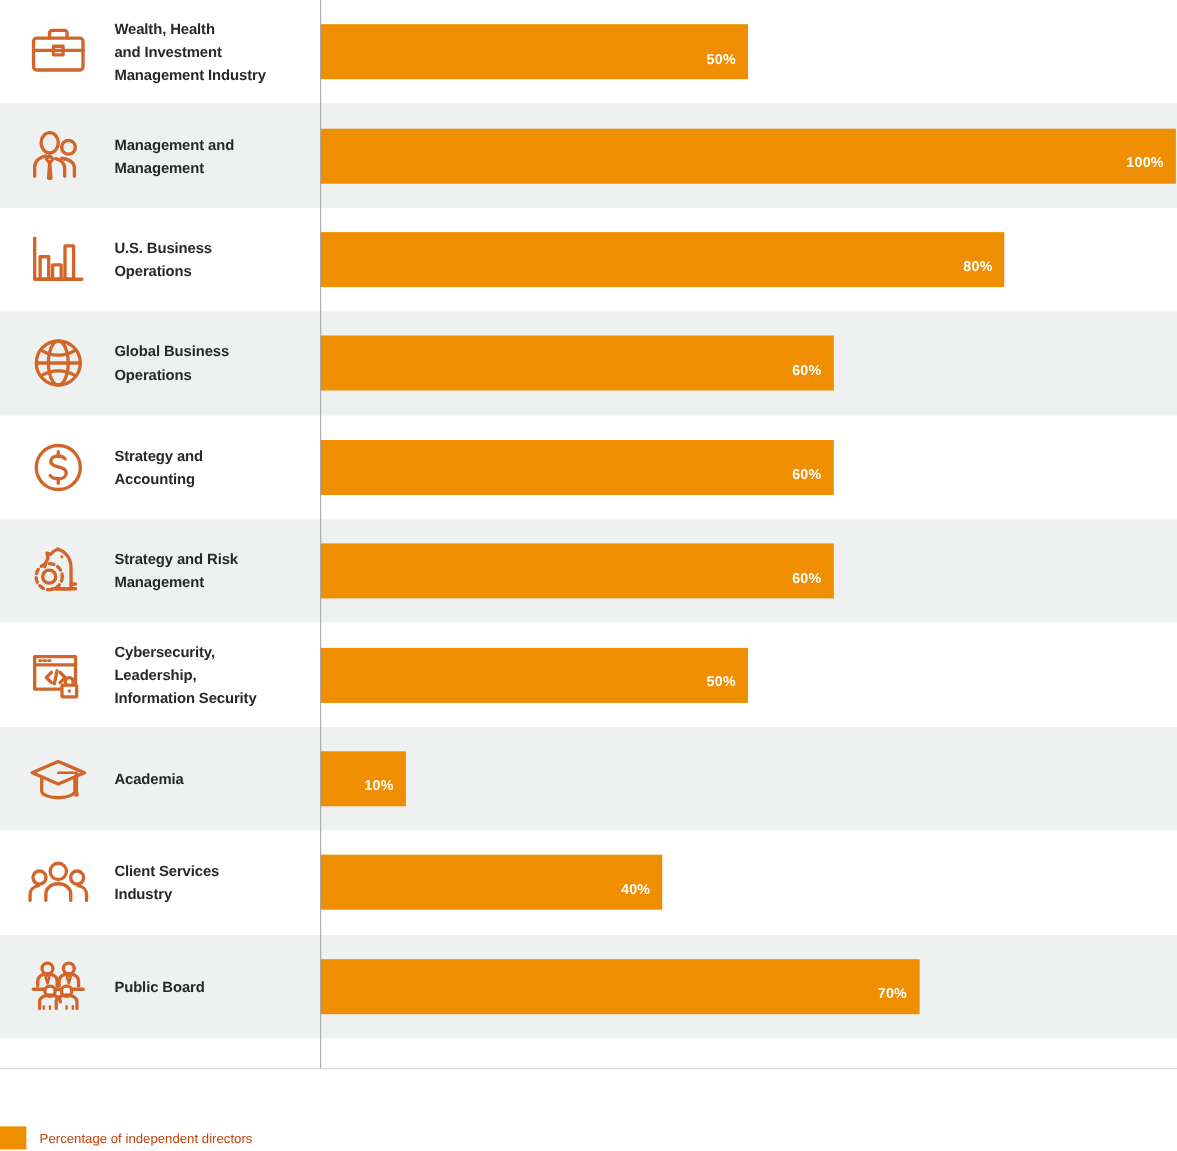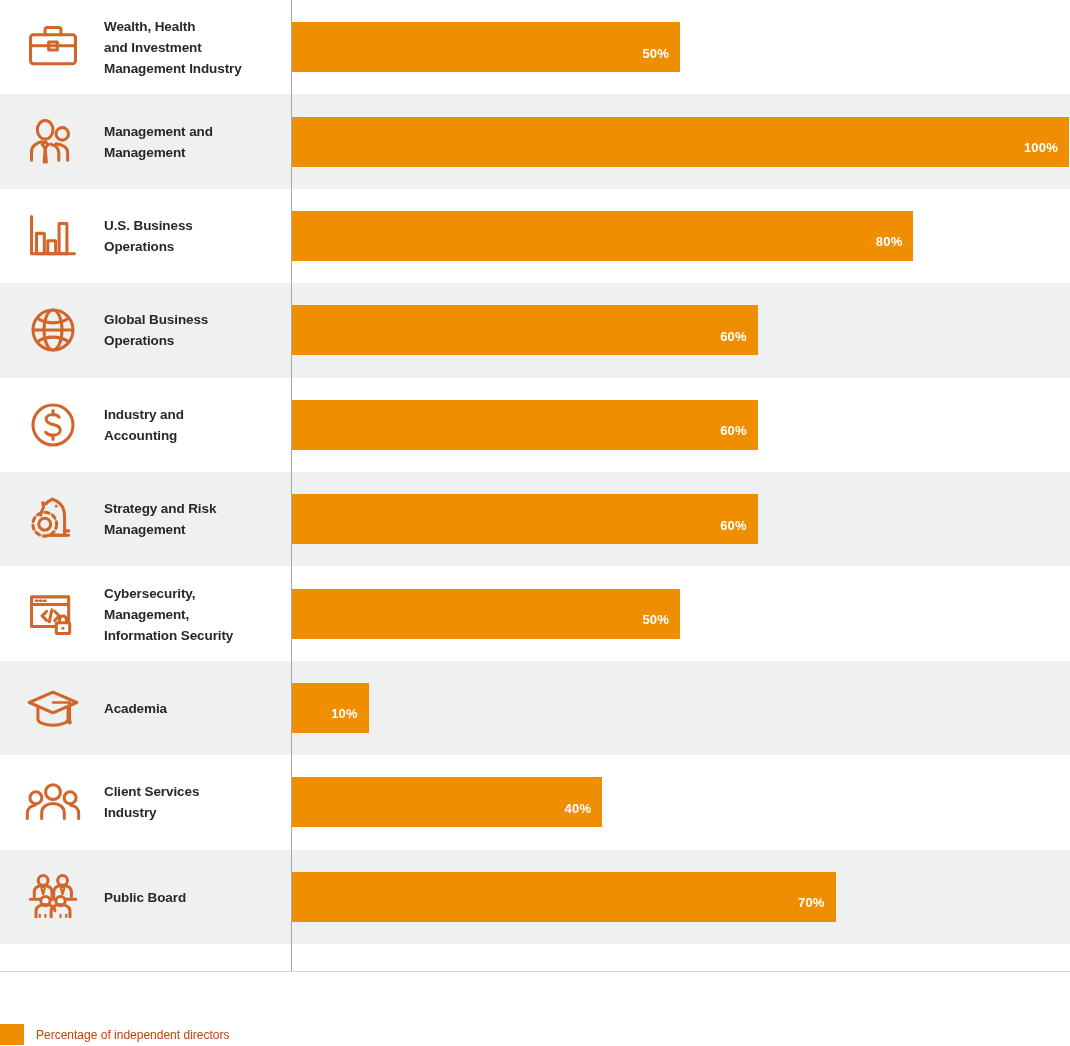--- a/index.html
+++ b/index.html
@@ -228,21 +228,21 @@
       <div class="row odd">
         <div class="row-icon">
           <svg viewBox="0 0 40 40">
             <circle cx="20" cy="20" r="13.8" style="fill:none;stroke:#d2662a;stroke-width:2.1;stroke-linecap:round;stroke-linejoin:round"></circle>
             <path d="M24.3 14.6c-1.1-1.2-2.6-1.8-4.4-1.8-2.6 0-4.6 1.3-4.6 3.3 0 2.1 1.8 2.9 4.6 3.5 3 .6 5.1 1.5 5.1 3.8 0 2.2-2.2 3.7-5.1 3.7-2.1 0-3.9-.7-5-2.1" style="fill:none;stroke:#d2662a;stroke-width:2.1;stroke-linecap:round;stroke-linejoin:round"></path>
             <path d="M20 10.1v3" style="fill:none;stroke:#d2662a;stroke-width:2.1;stroke-linecap:round;stroke-linejoin:round"></path>
             <path d="M20 26.9v3" style="fill:none;stroke:#d2662a;stroke-width:2.1;stroke-linecap:round;stroke-linejoin:round"></path>
           </svg>
         </div>
         <div class="row-label">
-          <div>Industry and</div>
+          <div>Strategy and</div>
           <div>Accounting</div>
         </div>
         <div class="bar-track">
           <div class="bar" style="width: 466.8px; background: rgb(238, 142, 0);">
             <span class="bar-value">60%</span>
           </div>
         </div>
       </div>
       <div class="row even">
         <div class="row-icon">
@@ -275,21 +275,21 @@
             <path d="M15.7 18.1l-3.2 3.2 3.2 3.2" style="fill:none;stroke:#d2662a;stroke-width:2.1;stroke-linecap:round;stroke-linejoin:round"></path>
             <path d="M21.1 18.1l3.2 3.2-3.2 3.2" style="fill:none;stroke:#d2662a;stroke-width:2.1;stroke-linecap:round;stroke-linejoin:round"></path>
             <path d="M19.2 17.1l-1.7 8.2" style="fill:none;stroke:#d2662a;stroke-width:2.1;stroke-linecap:round;stroke-linejoin:round"></path>
             <rect x="22.3" y="26.1" width="9.2" height="7.4" rx="0.8" style="fill:none;stroke:#d2662a;stroke-width:2.1;stroke-linecap:round;stroke-linejoin:round;fill:#ffffff"></rect>
             <path d="M24.5 26.1v-2.3a2.4 2.4 0 0 1 4.8 0v2.3" style="fill:none;stroke:#d2662a;stroke-width:2.1;stroke-linecap:round;stroke-linejoin:round"></path>
             <circle cx="26.9" cy="29.8" r="1.05" style="fill:#d2662a;stroke:none"></circle>
           </svg>
         </div>
         <div class="row-label">
           <div>Cybersecurity,</div>
-          <div>Management,</div>
+          <div>Leadership,</div>
           <div>Information Security</div>
         </div>
         <div class="bar-track">
           <div class="bar" style="width: 389px; background: rgb(238, 142, 0);">
             <span class="bar-value">50%</span>
           </div>
         </div>
       </div>
       <div class="row even">
         <div class="row-icon">

